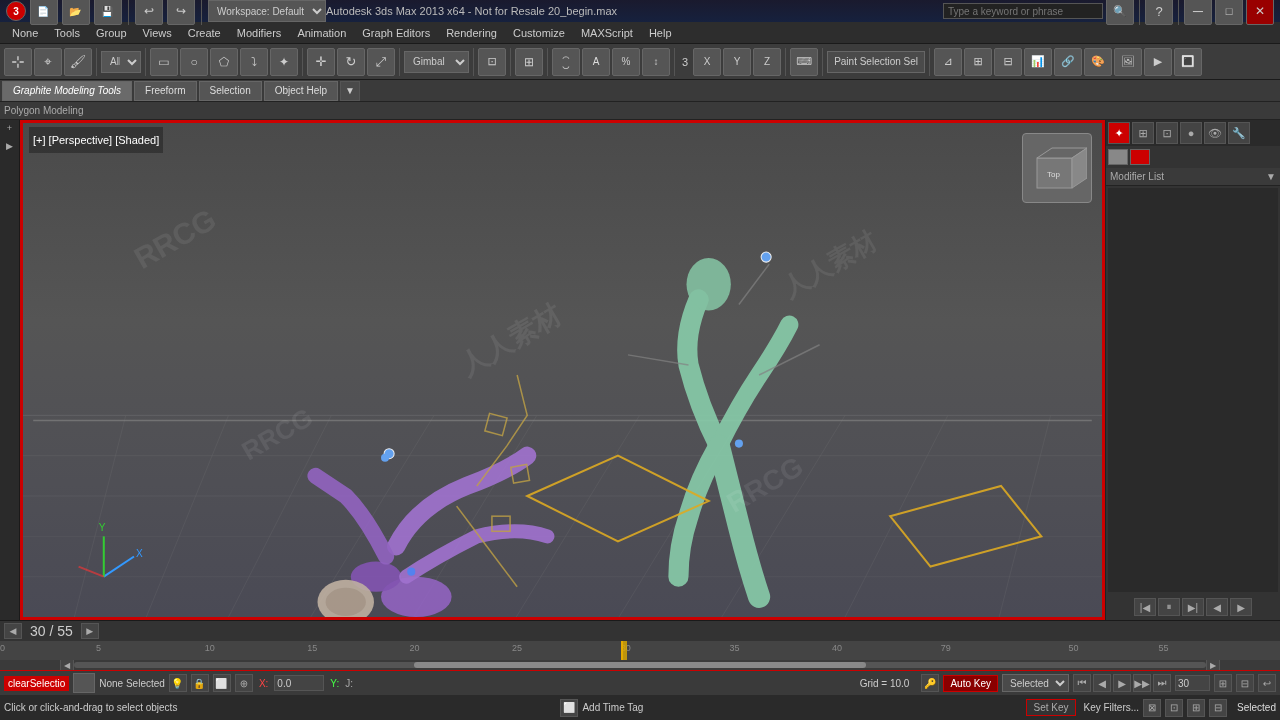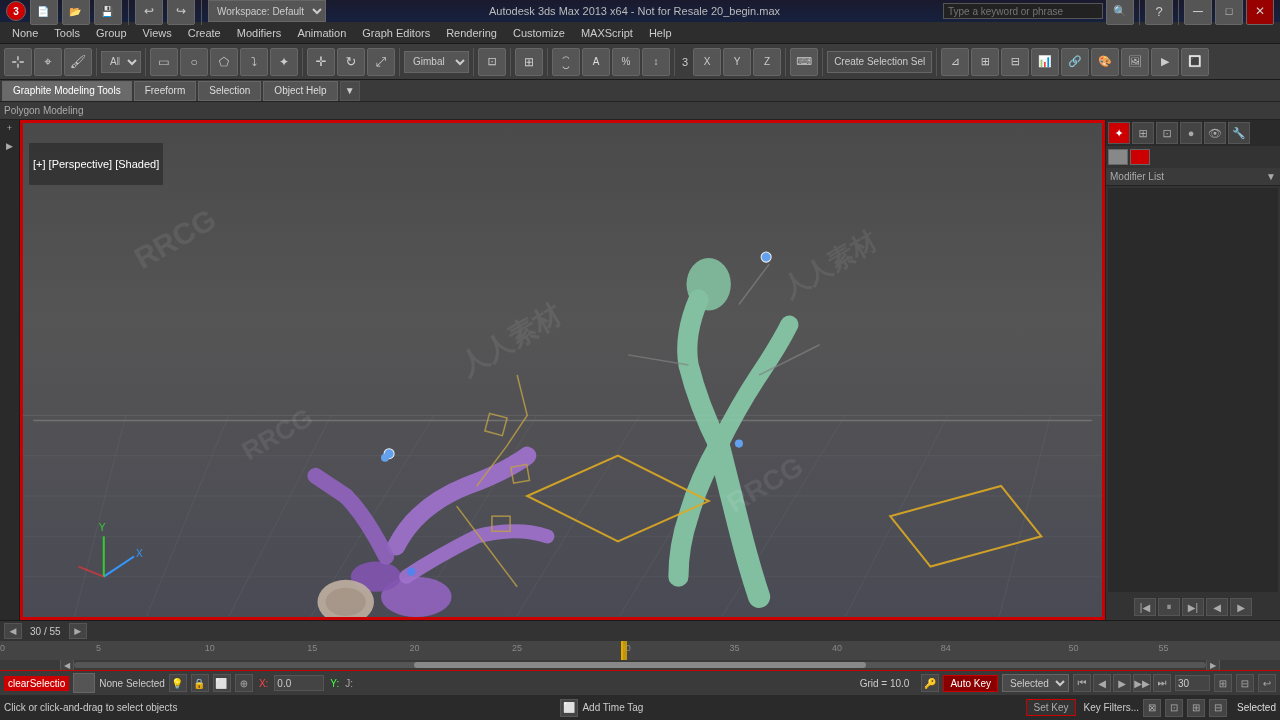--- a/index.html
+++ b/index.html
@@ -4,21 +4,21 @@
   <style>
     * { margin: 0; padding: 0; box-sizing: border-box; }
     body { width: 1280px; height: 720px; background: #3a3a3a; font-family: Arial, sans-serif; font-size: 11px; color: #ccc; overflow: hidden; }
 
     
     #titlebar {
       width: 100%; height: 22px; background: linear-gradient(to bottom, #1a1a2e, #16213e);
       display: flex; align-items: center; justify-content: space-between;
       padding: 0 6px; color: #aaa; font-size: 11px;
     }
-    #titlebar .title { flex: 1; text-align: center; color: #bbb; font-size: 11px; }
+    #titlebar .title { flex: 1; text-align: left; color: #bbb; font-size: 11px; }
     #titlebar .left-icons { display: flex; align-items: center; gap: 4px; }
     #titlebar .right-icons { display: flex; align-items: center; gap: 3px; }
     #titlebar .search-box {
       background: #222; border: 1px solid #555; color: #aaa;
       padding: 1px 4px; font-size: 10px; width: 160px; height: 16px;
     }
 
     
     #menubar {
       width: 100%; height: 22px; background: #2d2d2d;
@@ -56,39 +56,39 @@
     #modeling-toolbar {
       width: 100%; height: 22px; background: #3a3a3a;
       display: flex; align-items: center; padding: 0 2px; gap: 0;
       border-bottom: 1px solid #222;
     }
     .mt-tab {
       height: 20px; padding: 0 10px; background: #555; border: 1px solid #666;
       color: #ddd; font-size: 10px; cursor: pointer; display: flex; align-items: center;
       margin-right: 2px;
     }
-    .mt-tab.active { background: #6a6a6a; color: #fff; }
+    .mt-tab.active { background: #6a6a6a; color: #fff; font-style: italic; }
     .mt-icon-btn { width: 20px; height: 20px; background: #4a4a4a; border: 1px solid #555;
       display: flex; align-items: center; justify-content: center; cursor: pointer; font-size: 10px; }
 
     
     #poly-label {
       width: 100%; height: 18px; background: #3a3a3a;
       display: flex; align-items: center; padding: 0 4px;
       border-bottom: 1px solid #222; color: #aaa; font-size: 10px;
     }
 
     
     #viewport {
       flex: 1; position: relative; background: #555;
       border: 3px solid #c00; overflow: hidden;
     }
     #viewport-label {
-      position: absolute; top: 20px; left: 6px; color: #fff;
-      font-size: 11px; z-index: 10; background: rgba(0,0,0,0.3); padding: 15px 4px;
+      position: absolute; top: 4px; left: 6px; color: #fff;
+      font-size: 11px; z-index: 10; background: rgba(0,0,0,0.3); padding: 7px 4px;
     }
     #viewport canvas, #viewport-bg {
       width: 100%; height: 100%;
     }
     #viewport-bg {
       position: absolute; top: 0; left: 0;
       background: linear-gradient(180deg, #4a4a4a 0%, #555 40%, #4a4a55 100%);
     }
 
     
@@ -152,21 +152,21 @@
     #timeline-area {
       width: 100%; height: 50px; background: #2a2a2a; border-top: 1px solid #1a1a1a;
       display: flex; flex-direction: column;
     }
     #timeline-controls {
       height: 20px; display: flex; align-items: center; background: #333;
       padding: 0 4px; gap: 2px;
     }
     .tc-btn { width: 18px; height: 16px; background: #444; border: 1px solid #555;
       color: #aaa; font-size: 9px; cursor: pointer; display: flex; align-items: center; justify-content: center; }
-    #frame-display { color: #ccc; font-size: 10px; padding: 0 6px; }
+    #frame-display { color: #ccc; font-size: 14px; padding: 0 6px; }
     #timeline-track {
       flex: 1; background: #444; position: relative; overflow: hidden;
       display: flex; align-items: center;
     }
     .ruler-mark { color: #888; font-size: 9px; position: absolute; top: 2px; }
     #playhead { position: absolute; height: 100%; width: 2px; background: #fa0; top: 0; }
     #timeline-scroll {
       height: 10px; background: #3a3a3a; display: flex; align-items: center;
       padding: 0 60px;
     }
@@ -288,21 +288,21 @@
   <div class="tb-btn" style="font-size:10px;">%</div>
   <div class="tb-btn" style="font-size:10px;">↕</div>
   <div class="tb-sep"></div>
   <div class="tb-label">3</div>
   <div class="tb-btn" style="font-size:10px;">X</div>
   <div class="tb-btn" style="font-size:10px;">Y</div>
   <div class="tb-btn" style="font-size:10px;">Z</div>
   <div class="tb-sep"></div>
   <div class="tb-btn" style="font-size:11px;">⌨</div>
   <div class="tb-sep"></div>
-  <button class="create-sel-btn">Create Selection Sel</button>
+  <button class="create-sel-btn">Paint Selection Sel</button>
   <div class="tb-sep"></div>
   <div class="tb-btn" style="font-size:11px;">⊿</div>
   <div class="tb-btn" style="font-size:11px;">⊞</div>
   <div class="tb-btn" style="font-size:11px;">⊟</div>
   <div class="tb-btn" style="font-size:11px;">📊</div>
   <div class="tb-btn" style="font-size:11px;">🔗</div>
   <div class="tb-btn" style="font-size:11px;">🎨</div>
   <div class="tb-btn" style="font-size:11px;">🖼</div>
   <div class="tb-btn" style="font-size:11px;">▶</div>
   <div class="tb-btn" style="font-size:11px;">🔳</div>
@@ -406,20 +406,28 @@
 
       <line x1="70" y1="450" x2="100" y2="430" stroke="#3399ff" stroke-width="2"></line>
       <line x1="70" y1="450" x2="70" y2="410" stroke="#33cc33" stroke-width="2"></line>
       <line x1="70" y1="450" x2="45" y2="440" stroke="#ff3333" stroke-width="2" opacity="0.6"></line>
       <text x="102" y="430" fill="#3399ff" font-size="10">X</text>
       <text x="65" y="405" fill="#33cc33" font-size="10">Y</text>
     </svg>
 
     <div id="viewport-label">[+] [Perspective] [Shaded]</div>
 
+    <div id="nav-cube">
+      <svg width="60" height="60" viewBox="0 0 60 60">
+        <rect x="10" y="20" width="35" height="30" fill="#777" stroke="#999" stroke-width="1"></rect>
+        <polygon points="10,20 25,10 60,10 45,20" fill="#666" stroke="#999" stroke-width="1"></polygon>
+        <polygon points="45,20 60,10 60,40 45,50" fill="#888" stroke="#999" stroke-width="1"></polygon>
+        <text x="20" y="39" fill="#ddd" font-size="8">Top</text>
+      </svg>
+    </div>
 
     <div class="watermark" style="top:20%;left:10%;font-size:30px;">RRCG</div>
     <div class="watermark" style="top:40%;left:40%;font-size:28px;">人人素材</div>
     <div class="watermark" style="top:60%;left:20%;font-size:26px;">RRCG</div>
     <div class="watermark" style="top:25%;left:70%;font-size:26px;">人人素材</div>
     <div class="watermark" style="top:70%;left:65%;font-size:28px;">RRCG</div>
   </div>
 
   <div id="right-panel">
     <div id="right-panel-tabs">
@@ -471,21 +479,21 @@
 
     <span class="ruler-mark" style="left:0px;">0</span>
     <span class="ruler-mark" style="left:7.5%;">5</span>
     <span class="ruler-mark" style="left:16%;">10</span>
     <span class="ruler-mark" style="left:24%;">15</span>
     <span class="ruler-mark" style="left:32%;">20</span>
     <span class="ruler-mark" style="left:40%;">25</span>
     <span class="ruler-mark" style="left:48.5%;">30</span>
     <span class="ruler-mark" style="left:57%;">35</span>
     <span class="ruler-mark" style="left:65%;">40</span>
-    <span class="ruler-mark" style="left:73.5%;">84</span>
+    <span class="ruler-mark" style="left:73.5%;">79</span>
     <span class="ruler-mark" style="left:82%;padding-left:19px;">50</span>
     <span class="ruler-mark" style="left:90.5%;">55</span>
 
     <div id="playhead" style="left:48.5%;"></div>
 
     <div style="position:absolute;left:48.5%;top:0;width:6px;height:100%;background:#ddaa00;opacity:0.8;"></div>
   </div>
 
   <div id="timeline-scroll">
     <div class="tc-btn" style="width:14px;height:14px;font-size:8px;">◀</div>

